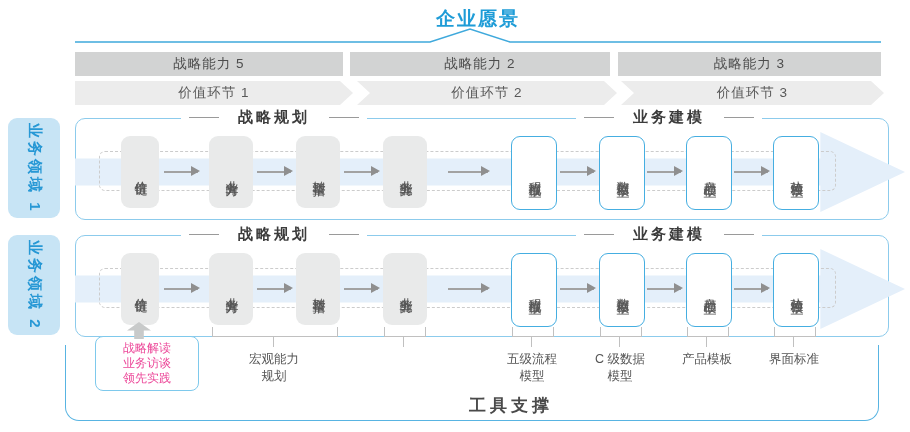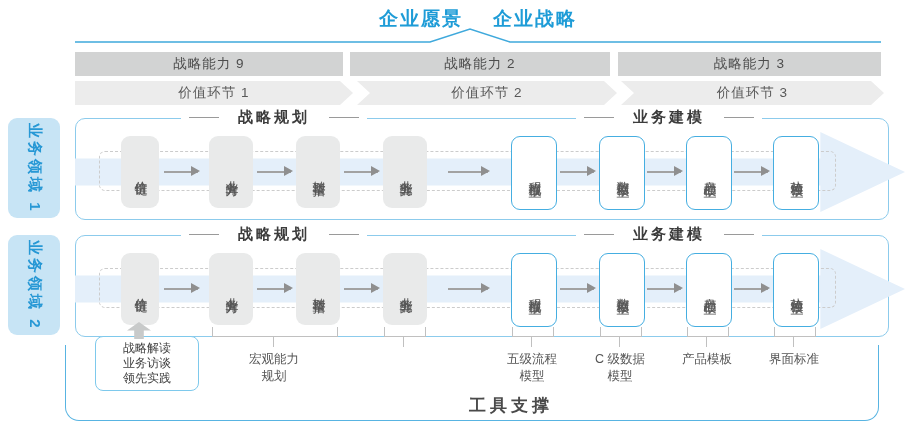--- a/index.html
+++ b/index.html
@@ -68,21 +68,21 @@
     border-left:9px solid #8f8f8f; border-top:5.5px solid transparent; border-bottom:5.5px solid transparent;
   }
   
   .up-arrow {
     position:absolute; left:127px; top:322px; width:24px; height:17px; background:#c8caca; z-index:5;
     clip-path:polygon(50% 0, 100% 50%, 70% 50%, 70% 100%, 30% 100%, 30% 50%, 0 50%);
   }
   .practice-box {
     position:absolute; left:95px; top:336px; width:102px;
     border:1.5px solid #7ec9ec; border-radius:8px; background:#fff;
-    padding:4px 0; text-align:center; font-size:12px; line-height:1.25; color:#404040; z-index:4;
+    padding:4px 0; text-align:center; font-size:12px; line-height:1.25; color:#ec4899; z-index:4;
   }
   .brk  { position:absolute; top:327px; height:9px; border:1.5px solid #c0c0c0; border-top:none; }
   .tick { position:absolute; top:336px; height:11px; width:0; border-left:1.5px solid #c0c0c0; }
   .anno {
     position:absolute; top:351px; transform:translateX(-50%);
     text-align:center; font-size:12.5px; color:#555; line-height:1.35; white-space:nowrap;
   }
   
   .tool-frame {
     position:absolute; left:65px; top:345px; width:812px; height:75px;
@@ -93,28 +93,27 @@
     font-size:17px; font-weight:bold; color:#4a4a4a; letter-spacing:4px;margin-left:40px;
   }
 </style>
 </head>
 <body>
 
 <div class="stage">
 
   <div class="title-row">
     <span>企业愿景</span>
-    <span>企业战略</span>
   </div>
   <svg class="peak-svg" width="806" height="20">
     <polyline points="0,16 355,16 395,3 435,16 806,16" fill="none" stroke="#3fa9dc" stroke-width="1.5"></polyline>
   </svg>
 
   <div class="cap-seg" style="left:75px;width:268px">
-      <span>战略能力 9</span>
+      <span>战略能力 5</span>
     </div>
   <div class="cap-seg" style="left:350px;width:260px">
       <span>战略能力 2</span>
     </div>
   <div class="cap-seg" style="left:618px;width:263px">
       <span>战略能力 3</span>
     </div>
 
   <div class="val-seg val-first" style="left:75px;width:278px">
       <span>价值环节 1</span>

